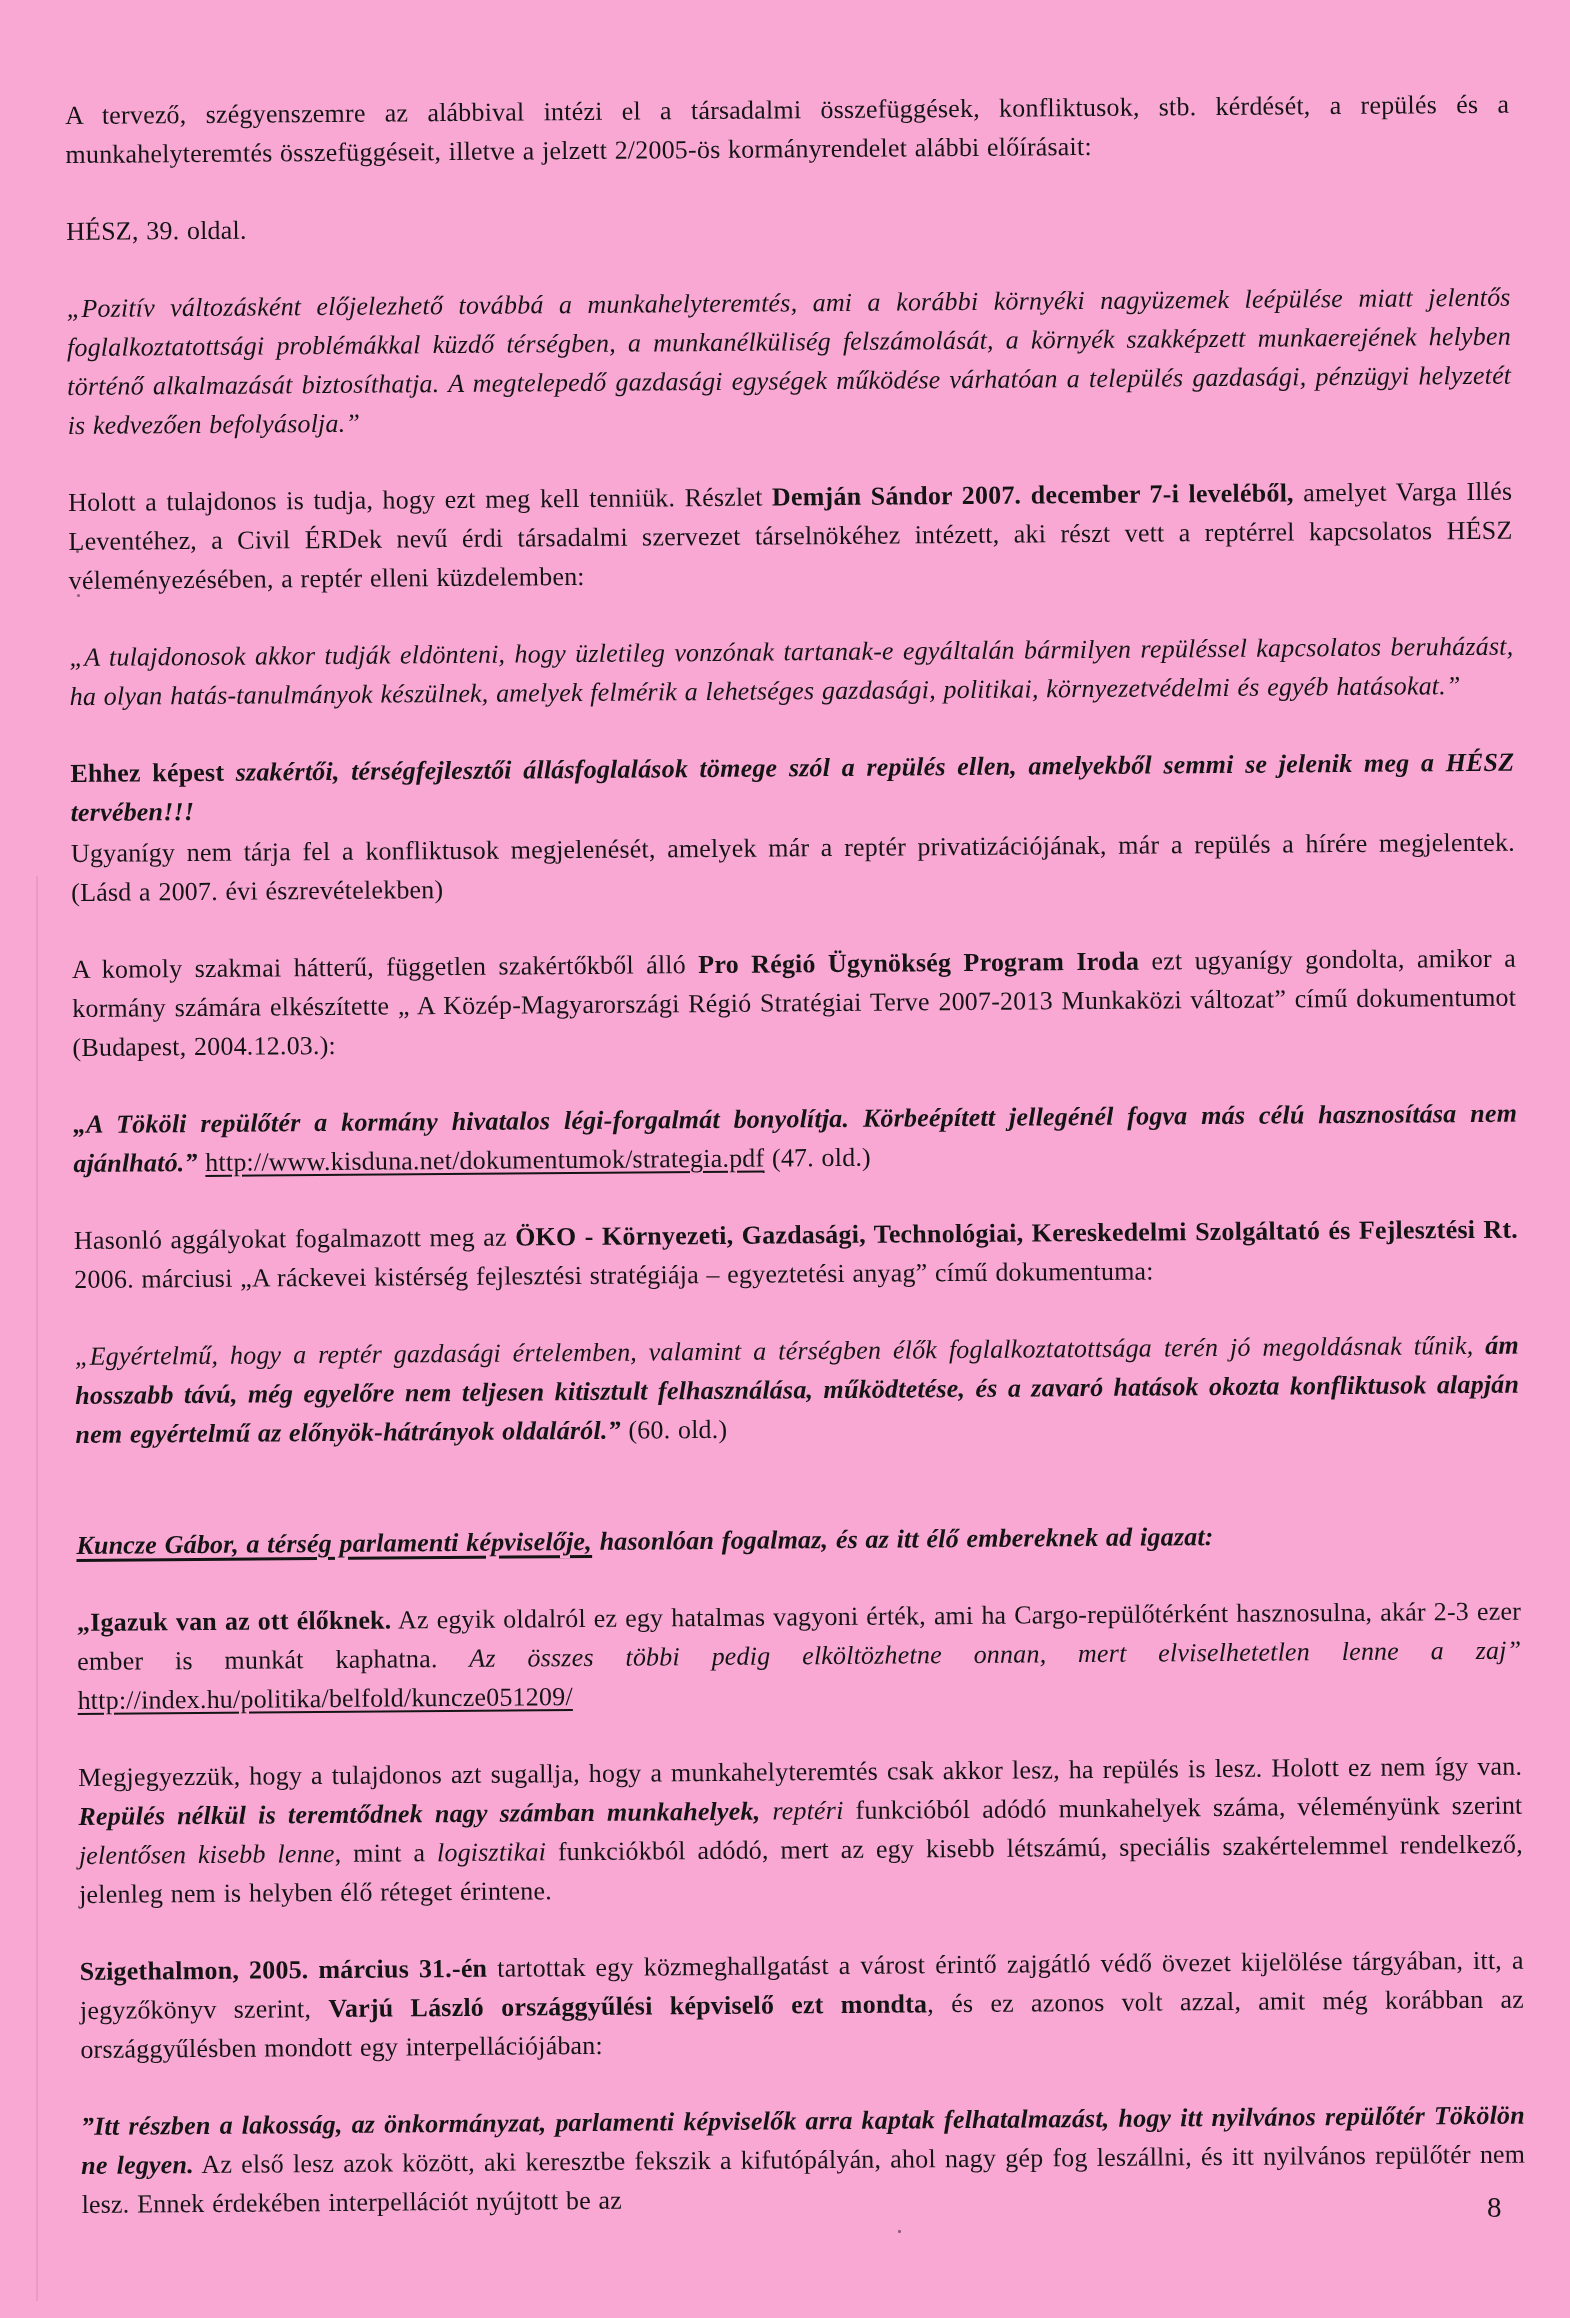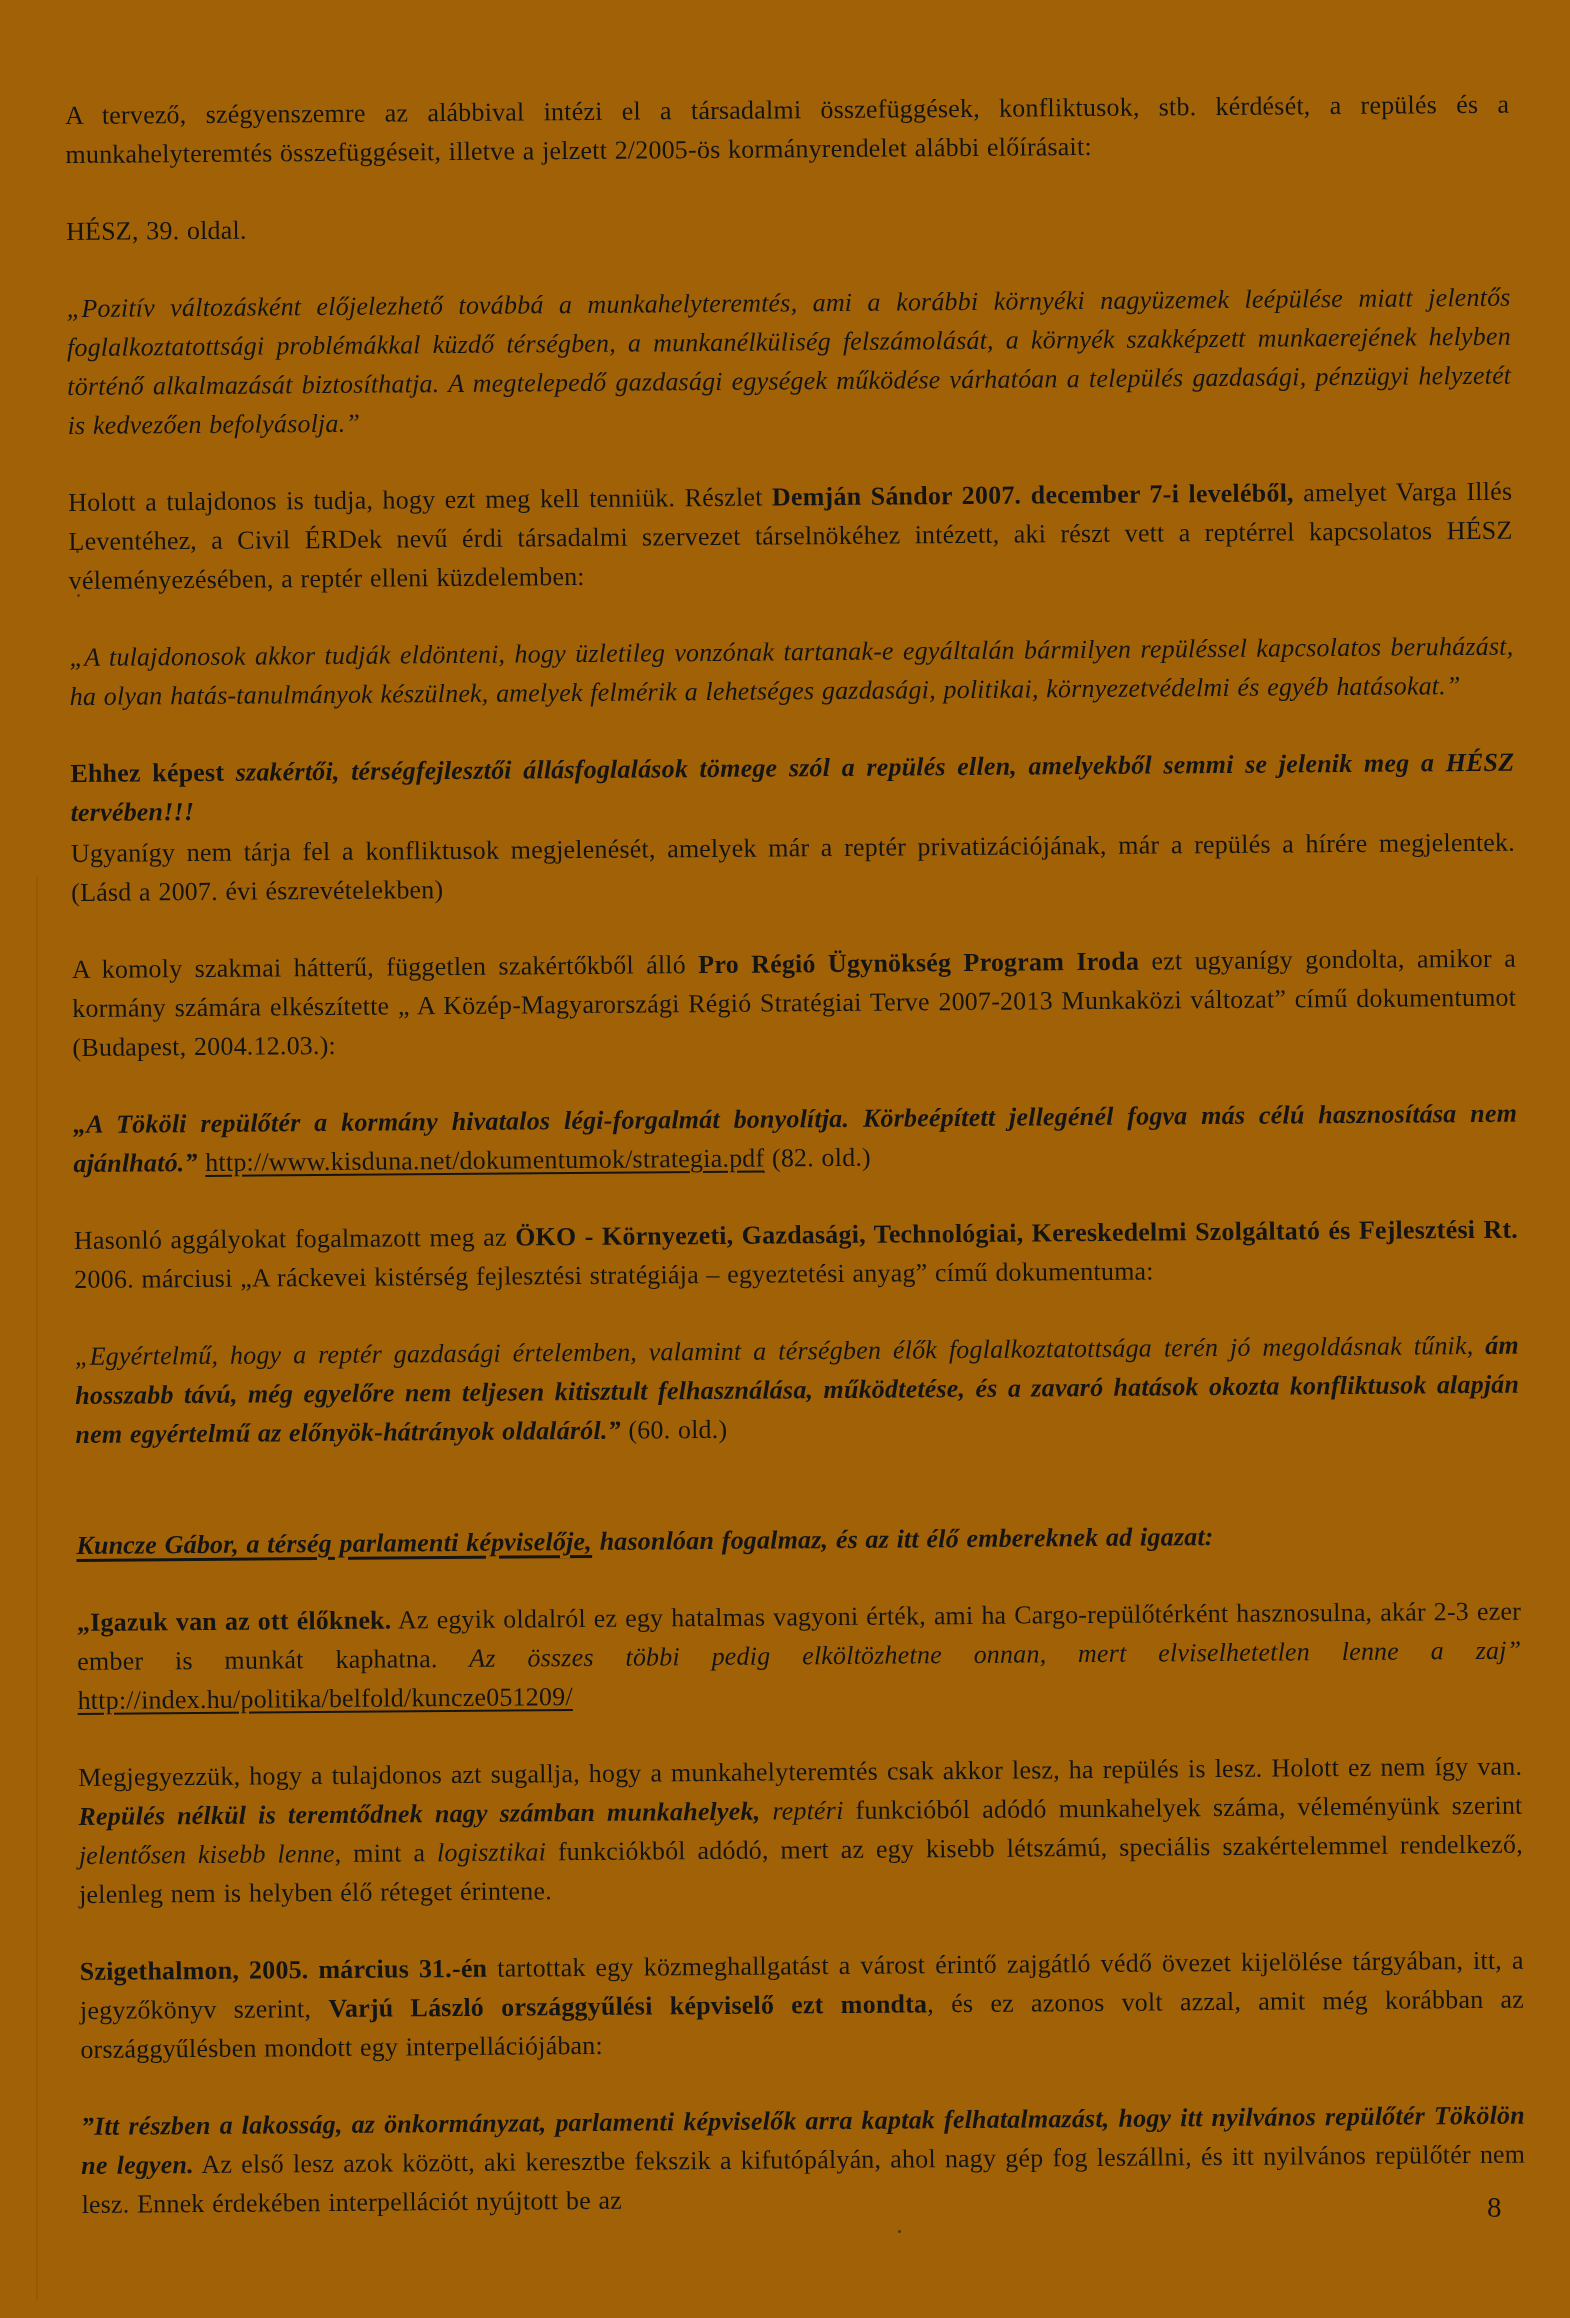--- a/index.html
+++ b/index.html
@@ -6,21 +6,21 @@
   body{
     width:1570px;height:2319px;
     background:#f7f7f5;
     font-family:"Liberation Serif", serif;
     color:#141414;
     overflow:hidden;
     position:relative;
   }
   .sheet{
     position:absolute;inset:0;
-    background:#a16207;
+    background:#f9a8d4;
   }
   .content{
     position:absolute;
     left:65px;top:96px;
     width:1444px;
     transform:rotate(-0.45deg);
     transform-origin:left top;
   }
   .content p{
     margin:38px 0 0 0;
@@ -77,21 +77,21 @@
 
   <div class="content">
       <p><span>A tervező, szégyenszemre az alábbival intézi el a társadalmi összefüggések, konfliktusok, stb. kérdését, a repülés és a munkahelyteremtés összefüggéseit, illetve a jelzett 2/2005-ös kormányrendelet alábbi előírásait:</span></p>
       <p><span>HÉSZ, 39. oldal.</span></p>
       <p><span class="i">„Pozitív változásként előjelezhető továbbá a munkahelyteremtés, ami a korábbi környéki nagyüzemek leépülése miatt jelentős foglalkoztatottsági problémákkal küzdő térségben, a munkanélküliség felszámolását, a környék szakképzett munkaerejének helyben történő alkalmazását biztosíthatja. A megtelepedő gazdasági egységek működése várhatóan a település gazdasági, pénzügyi helyzetét is kedvezően befolyásolja.”</span></p>
       <p><span>Holott a tulajdonos is tudja, hogy ezt meg kell tenniük. Részlet </span><span class="b">Demján Sándor 2007. december 7-i leveléből,</span><span> amelyet Varga Illés Leventéhez, a Civil ÉRDek nevű érdi társadalmi szervezet társelnökéhez intézett, aki részt vett a reptérrel kapcsolatos HÉSZ véleményezésében, a reptér elleni küzdelemben:</span></p>
       <p><span class="i">„A tulajdonosok akkor tudják eldönteni, hogy üzletileg vonzónak tartanak-e egyáltalán bármilyen repüléssel kapcsolatos beruházást, ha olyan hatás-tanulmányok készülnek, amelyek felmérik a lehetséges gazdasági, politikai, környezetvédelmi és egyéb hatásokat.”</span></p>
       <p><span class="b">Ehhez képest </span><span class="b i">szakértői, térségfejlesztői állásfoglalások tömege szól a repülés ellen, amelyekből semmi se jelenik meg a HÉSZ tervében!!!</span></p>
       <p class="tight"><span>Ugyanígy nem tárja fel a konfliktusok megjelenését, amelyek már a reptér privatizációjának, már a repülés a hírére megjelentek. (Lásd a 2007. évi észrevételekben)</span></p>
       <p><span>A komoly szakmai hátterű, független szakértőkből álló </span><span class="b">Pro Régió Ügynökség Program Iroda</span><span> ezt ugyanígy gondolta, amikor a kormány számára elkészítette „ A Közép-Magyarországi Régió Stratégiai Terve 2007-2013 Munkaközi változat” című dokumentumot (Budapest, 2004.12.03.):</span></p>
-      <p><span class="b i">„A Tököli repülőtér a kormány hivatalos légi-forgalmát bonyolítja. Körbeépített jellegénél fogva más célú hasznosítása nem ajánlható.” </span><span class="url">http://www.kisduna.net/dokumentumok/strategia.pdf</span><span> (82. old.)</span></p>
+      <p><span class="b i">„A Tököli repülőtér a kormány hivatalos légi-forgalmát bonyolítja. Körbeépített jellegénél fogva más célú hasznosítása nem ajánlható.” </span><span class="url">http://www.kisduna.net/dokumentumok/strategia.pdf</span><span> (47. old.)</span></p>
       <p><span>Hasonló aggályokat fogalmazott meg az </span><span class="b">ÖKO - Környezeti, Gazdasági, Technológiai, Kereskedelmi Szolgáltató és Fejlesztési Rt.</span><span> 2006. márciusi „A ráckevei kistérség fejlesztési stratégiája – egyeztetési anyag” című dokumentuma:</span></p>
       <p><span class="i">„Egyértelmű, hogy a reptér gazdasági értelemben, valamint a térségben élők foglalkoztatottsága terén jó megoldásnak tűnik, </span><span class="b i">ám hosszabb távú, még egyelőre nem teljesen kitisztult felhasználása, működtetése, és a zavaró hatások okozta konfliktusok alapján nem egyértelmű az előnyök-hátrányok oldaláról.”</span><span> (60. old.)</span></p>
       <p class="space-large"><span class="b i u">Kuncze Gábor, a térség parlamenti képviselője,</span><span class="b i"> hasonlóan fogalmaz, és az itt élő embereknek ad igazat:</span></p>
       <p><span class="b">„Igazuk van az ott élőknek.</span><span> Az egyik oldalról ez egy hatalmas vagyoni érték, ami ha Cargo-repülőtérként hasznosulna, akár 2-3 ezer ember is munkát kaphatna. </span><span class="i">Az összes többi pedig elköltözhetne onnan, mert elviselhetetlen lenne a zaj” </span><span class="url">http://index.hu/politika/belfold/kuncze051209/</span></p>
       <p><span>Megjegyezzük, hogy a tulajdonos azt sugallja, hogy a munkahelyteremtés csak akkor lesz, ha repülés is lesz. Holott ez nem így van. </span><span class="b i">Repülés nélkül is teremtődnek nagy számban munkahelyek,</span><span class="i"> reptéri </span><span>funkcióból adódó munkahelyek száma, véleményünk szerint </span><span class="i">jelentősen kisebb lenne</span><span>, mint a </span><span class="i">logisztikai</span><span> funkciókból adódó, mert az egy kisebb létszámú, speciális szakértelemmel rendelkező, jelenleg nem is helyben élő réteget érintene.</span></p>
       <p><span class="b">Szigethalmon, 2005. március 31.-én</span><span> tartottak egy közmeghallgatást a várost érintő zajgátló védő övezet kijelölése tárgyában, itt, a jegyzőkönyv szerint, </span><span class="b">Varjú László országgyűlési képviselő ezt mondta</span><span>, és ez azonos volt azzal, amit még korábban az országgyűlésben mondott egy interpellációjában:</span></p>
       <p><span class="b i">”Itt részben a lakosság, az önkormányzat, parlamenti képviselők arra kaptak felhatalmazást, hogy itt nyilvános repülőtér Tökölön ne legyen.</span><span>  Az első lesz azok között, aki keresztbe fekszik a kifutópályán, ahol nagy gép fog leszállni, és itt nyilvános repülőtér nem lesz. Ennek érdekében interpellációt nyújtott be az</span></p>
     </div>
 
   <div class="page-number">8</div>

